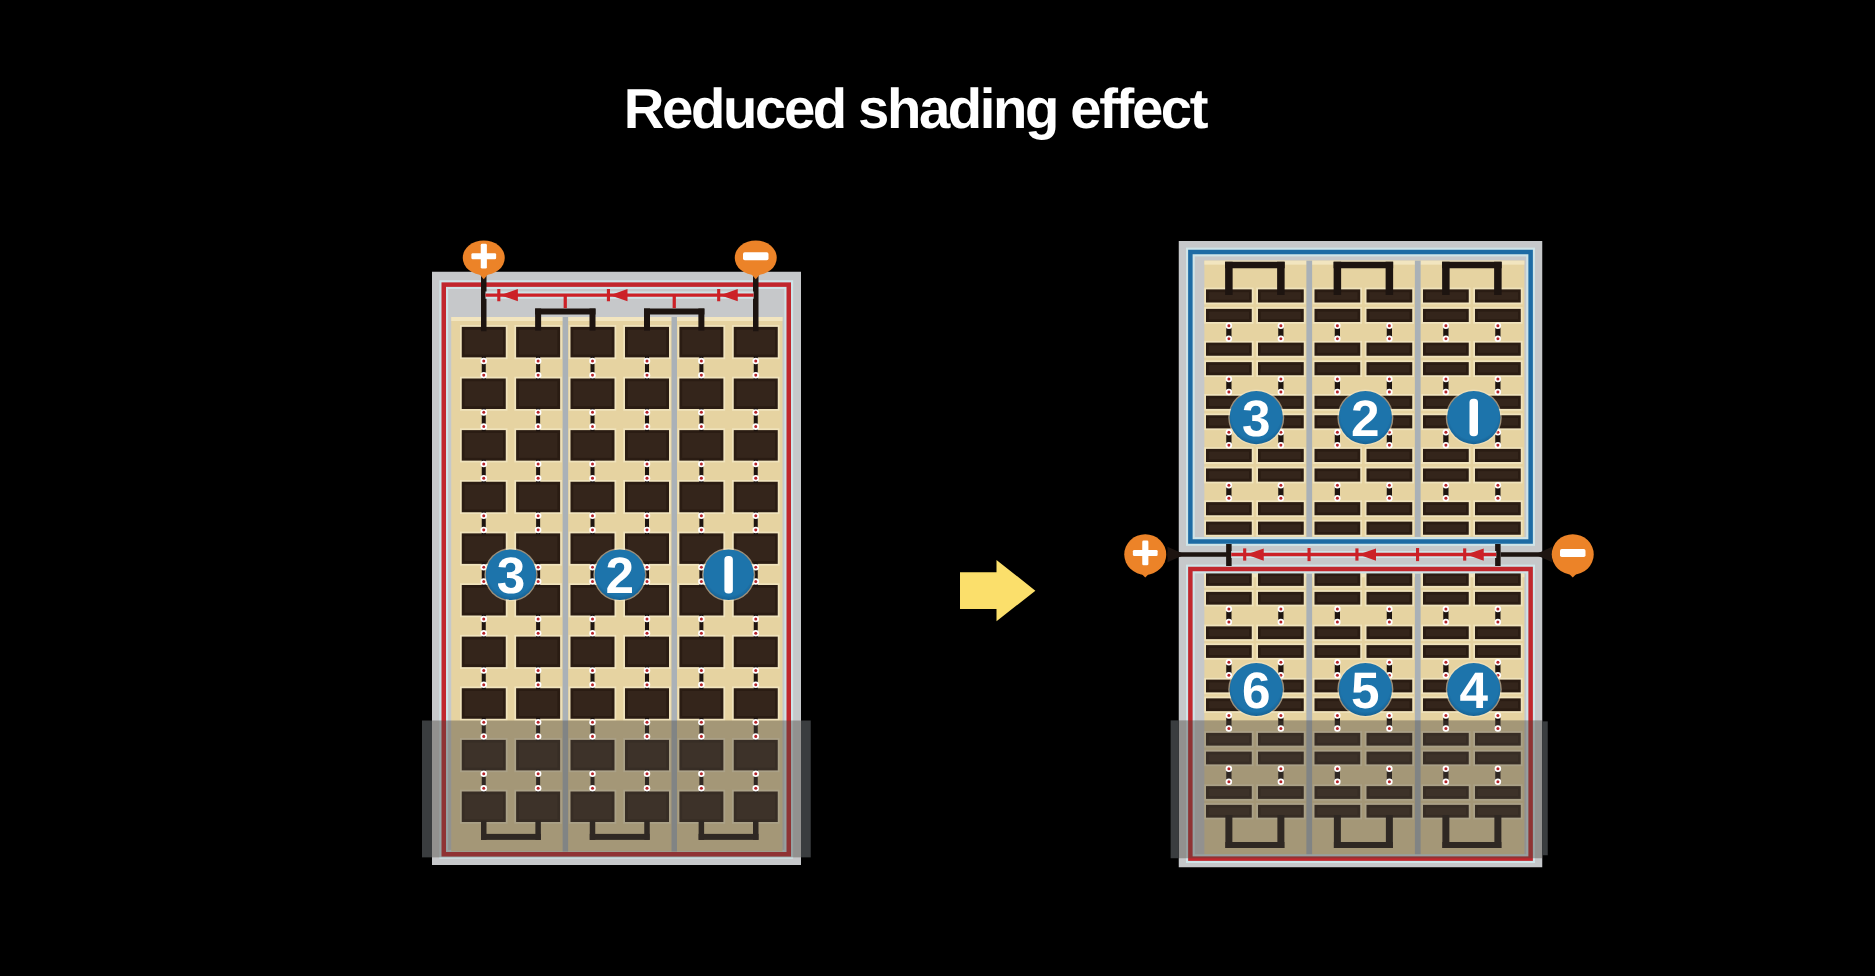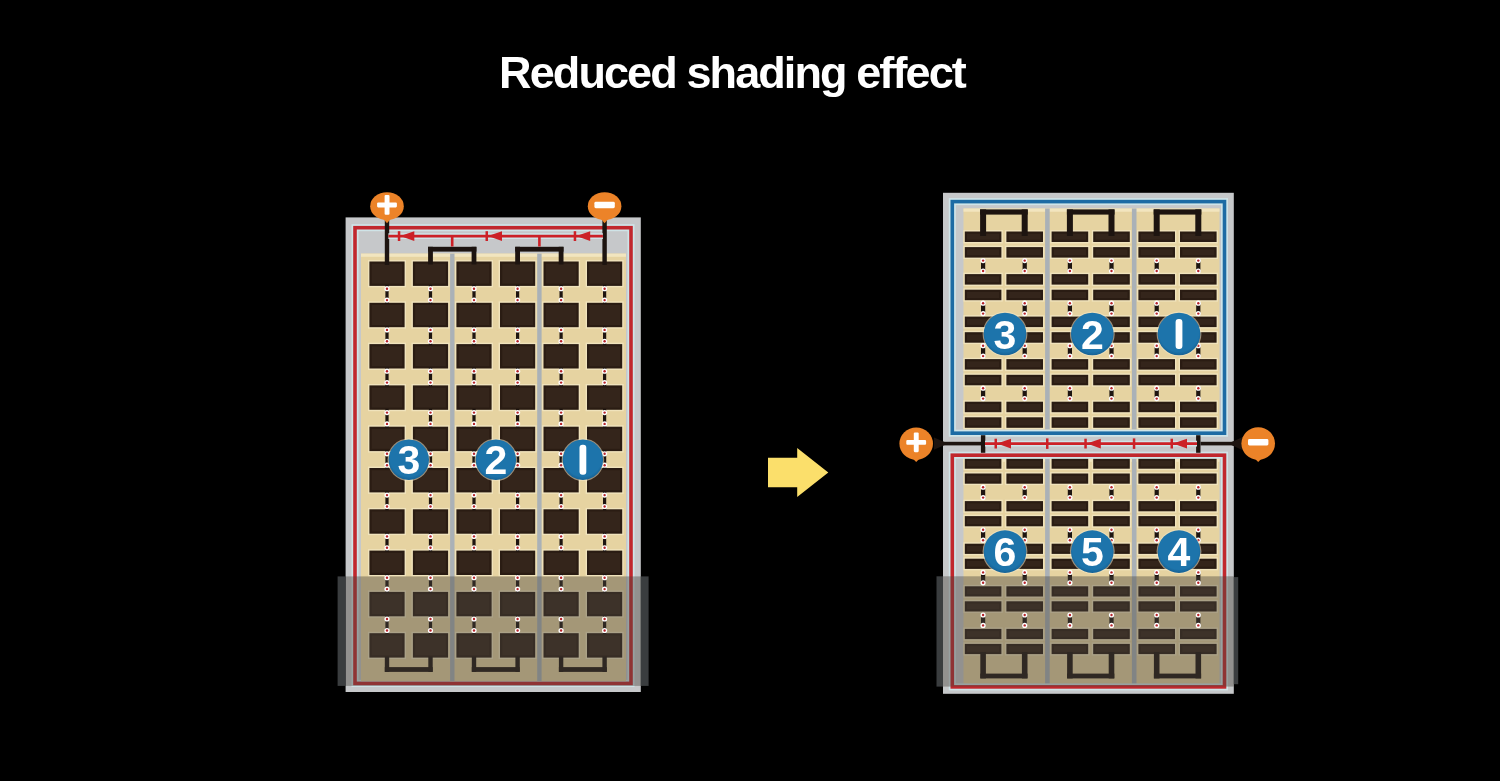--- a/index.html
+++ b/index.html
@@ -1,16 +1,16 @@
 <!DOCTYPE html>
 <html><head>
 <meta charset="utf-8">
 <style>
 html,body{margin:0;padding:0;background:#000;width:1500px;height:781px;overflow:hidden;}
-.title{position:absolute;left:0;top:47px;width:1464px;text-align:center;
+.title{position:absolute;left:0;top:61px;width:1464px;text-align:center;
 font-family:"Liberation Sans",sans-serif;font-weight:bold;font-size:45px;
 color:#fff;letter-spacing:-1.9px;}
 svg{position:absolute;left:0;top:0;}
 </style>
 </head>
 <body>
 
 <div class="title">Reduced shading effect</div>
 <svg width="1500" height="781" viewBox="0 0 1500 781">
 <defs>

